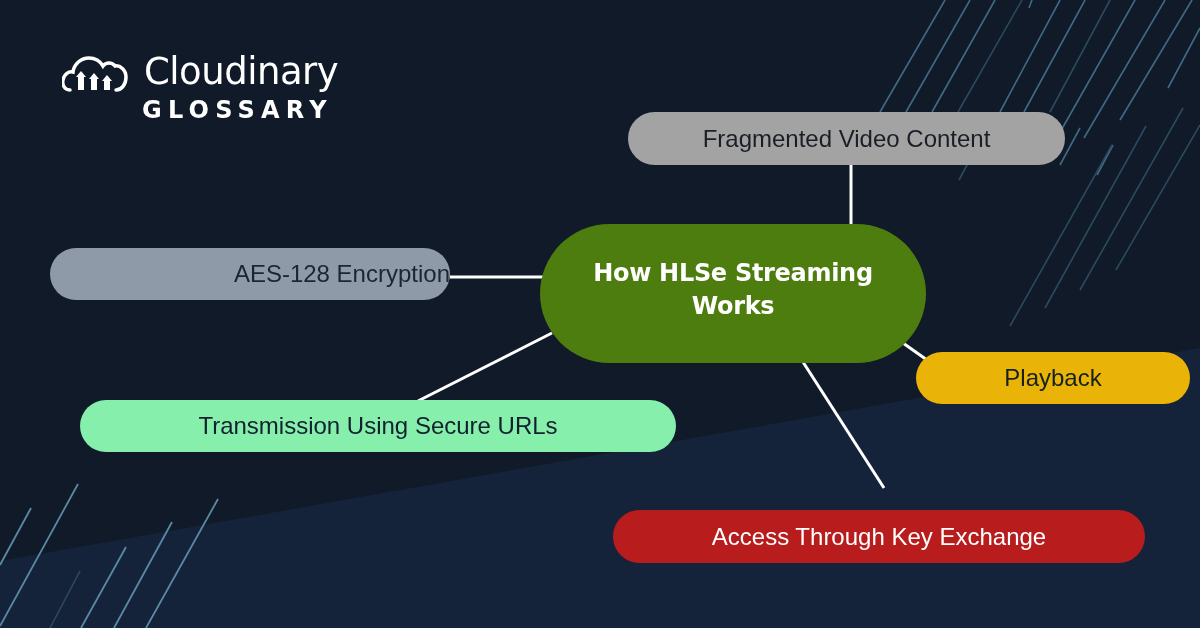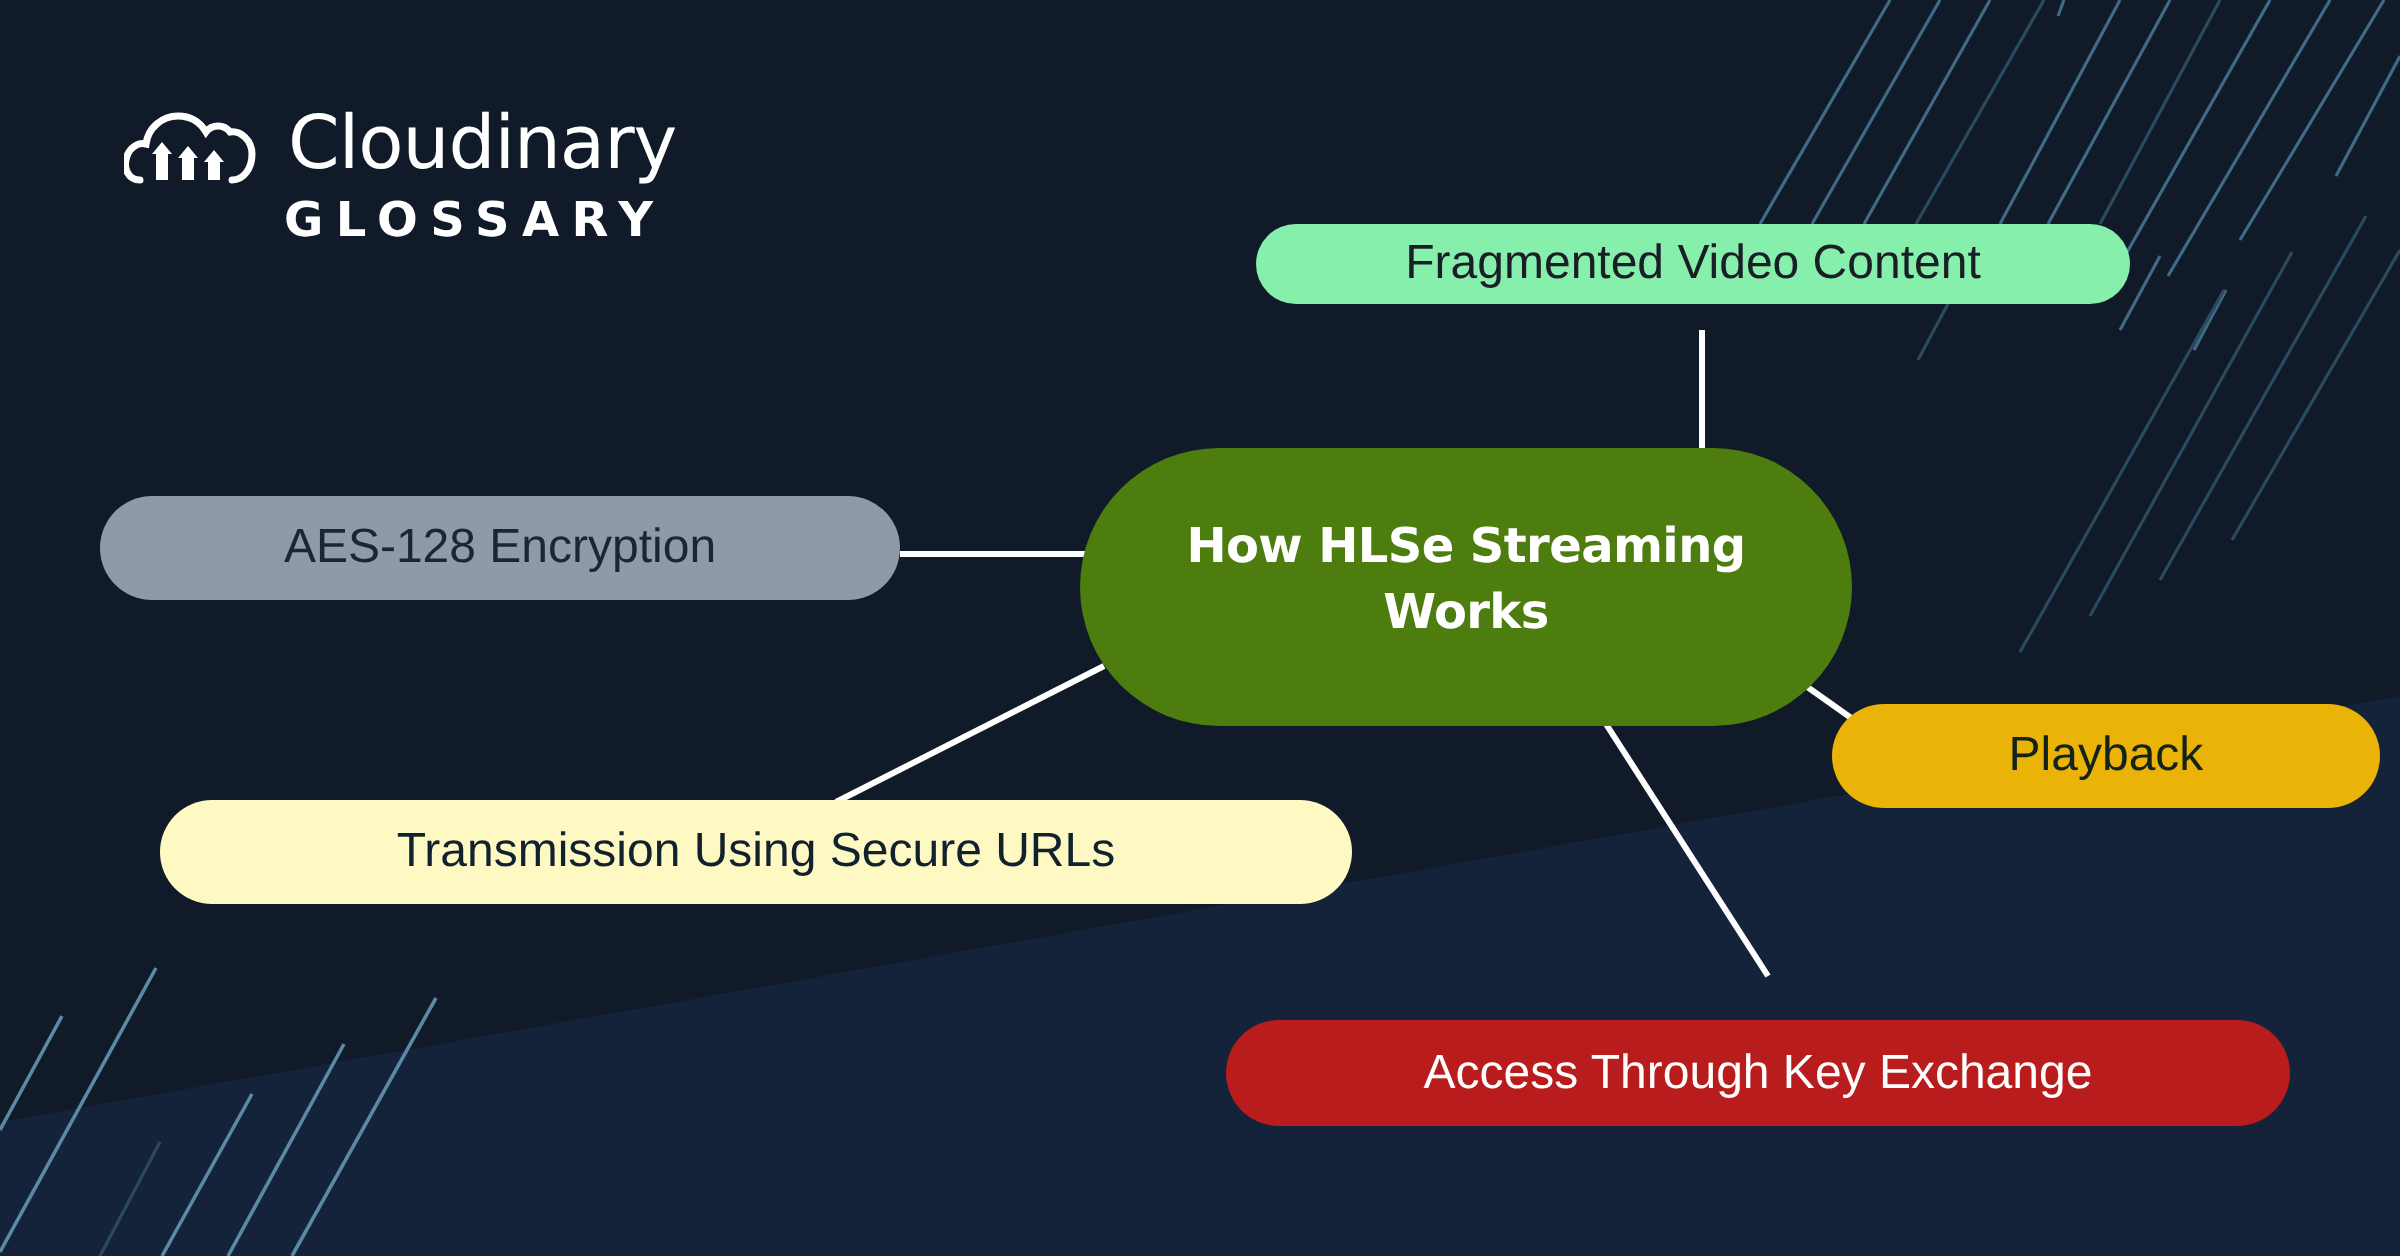--- a/index.html
+++ b/index.html
@@ -75,30 +75,30 @@
       font-family: "DejaVu Sans", sans-serif;
       font-weight: 700;
       font-size: 24px;
       line-height: 33px;
       text-align: center;
       white-space: normal;
       padding: 0 40px 8px 40px;
       letter-spacing: -0.3px;
     }
     .node-fragmented {
-      left: 628px; top: 112px; width: 437px; height: 40px;
-      background: #86efac; color: #1a1e26; text-align: right;
+      left: 628px; top: 112px; width: 437px; height: 53px;
+      background: #a3a3a3; color: #1a1e26; text-align: right;
     }
     .node-aes {
       left: 50px; top: 248px; width: 400px; height: 52px;
-      background: #8e9aa7; color: #1b2633;
+      background: #8e9aa7; color: #1b2633; justify-content: flex-end;
     }
     .node-transmission {
       left: 80px; top: 400px; width: 596px; height: 52px;
-      background: #fef9c3; color: #12212e;
+      background: #86efac; color: #12212e;
     }
     .node-playback {
       left: 916px; top: 352px; width: 274px; height: 52px;
       background: #eab308; color: #14221b;
     }
     .node-access {
       left: 613px; top: 487px; width: 532px; height: 53px;
       background: #b91c1c; color: #ffffff; margin-top: 23px;
     }
     .connector {

